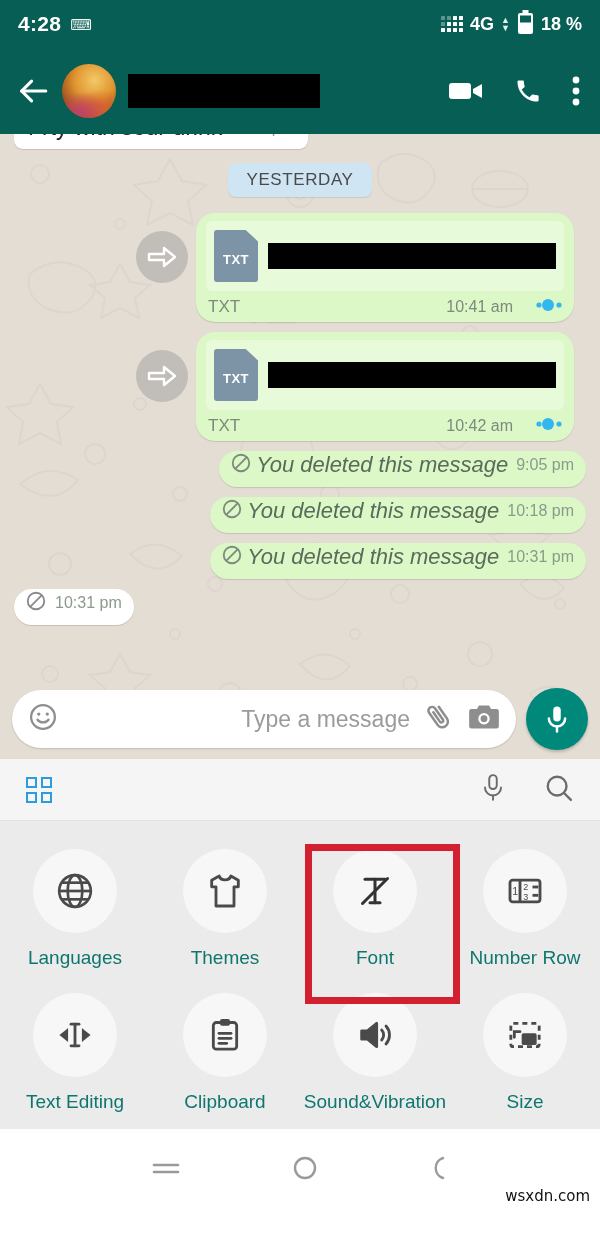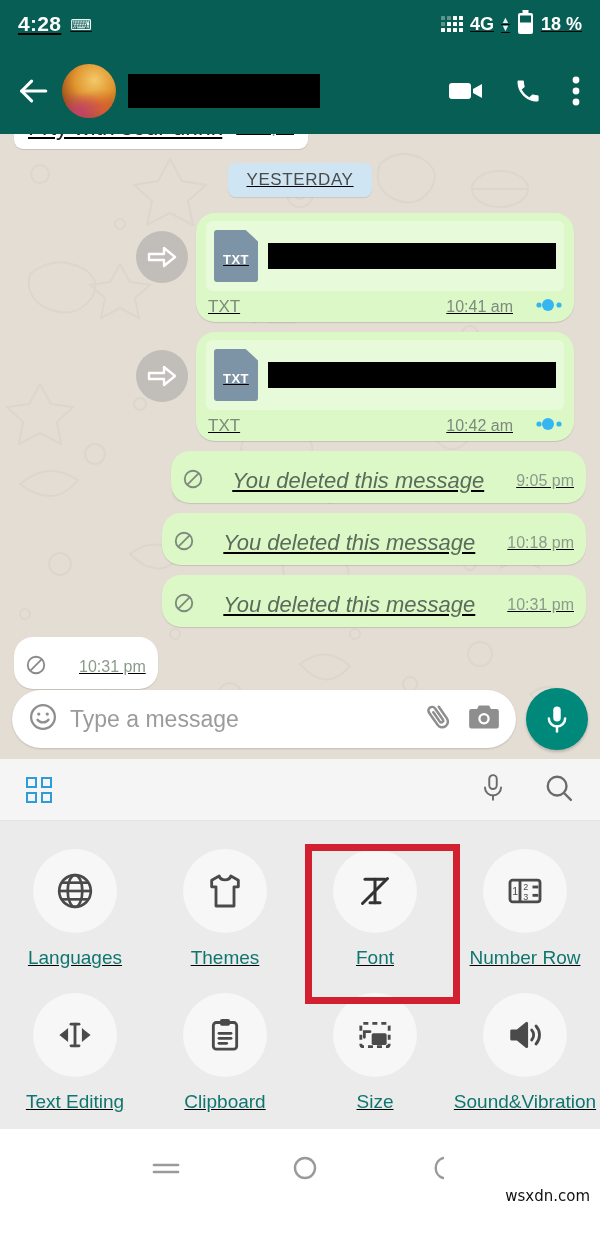--- a/index.html
+++ b/index.html
@@ -1,21 +1,21 @@
 <!DOCTYPE html>
 <html><head>
 <meta charset="utf-8">
 <style>
   * { box-sizing: border-box; margin: 0; padding: 0; }
   html, body {
     width: 600px; height: 1247px;
     font-family: "Liberation Sans", sans-serif;
     background: #fff; overflow: hidden;
   }
-  #app { position: relative; width: 600px; height: 1211px; overflow: hidden; text-decoration: underline; }
+  #app { position: relative; width: 600px; height: 1211px; overflow: hidden; }
 
   
   .statusbar {
     height: 48px; background: #075E54; color: #fff;
     display: flex; align-items: center; justify-content: space-between;
     padding: 0 18px;
   }
   .sb-left { display: flex; align-items: center; gap: 9px; }
   .sb-time { font-size: 21px; font-weight: bold; letter-spacing: .3px; }
   .sb-right { display: flex; align-items: center; gap: 7px; }
@@ -48,20 +48,21 @@
   }
   .redact-name { height: 34px; background: #000; flex: 0 0 auto; width: 192px; }
   .hdr-spacer { flex: 1 1 auto; }
   .hdr-icons { display: flex; align-items: center; gap: 30px; padding-right: 4px; }
   .hdr-icons svg { display: block; }
 
   
   .chat {
     position: relative; height: 625px; overflow: hidden;
     background-color: #E4DDD4;
+    text-align: right;
   }
   .doodle { position: absolute; inset: 0; opacity: .5; }
   .msgs { position: relative; padding: 0 14px; }
 
   .row { display: flex; margin-bottom: 10px; }
   .row.out { justify-content: flex-end; }
   .row.in  { justify-content: flex-start; }
 
   .bubble {
     position: relative; border-radius: 19px; padding: 7px 10px 6px 10px;
@@ -108,21 +109,21 @@
   }
   .txticon span { color: #fff; font-size: 13px; font-weight: bold; letter-spacing: .4px; margin-top: 6px; }
   .redact-file { flex: 1 1 auto; height: 26px; background: #000; }
   .docfoot { display: flex; align-items: center; margin-top: 6px; padding: 0 2px; }
   .docfoot .label { font-size: 17px; color: #7d8a7d; }
   .docfoot .right { margin-left: auto; display: flex; align-items: center; gap: 23px; }
   .docfoot .tm { font-size: 16px; color: #7d8a7d; }
   .ticks { display: inline-block; }
 
   
-  .delbubble { display: flex; align-items: center; gap: 28px; padding: 17px 12px 9px 11px; }
+  .delbubble { display: flex; align-items: center; gap: 4px; padding: 1px 12px 9px 11px; }
   .delbubble .dtext {
     font-style: italic; font-size: 22px; color: #5b6b5b; white-space: nowrap;
   }
   .delbubble.in .dtext { color: #4a4a4a; }
   .delbubble .dtm { font-size: 16px; color: #8b9a8b; margin-left: 4px; }
   .ban { flex: 0 0 22px; }
 
   
   .inputbar {
     position: absolute; left: 0; right: 0; bottom: 0; height: 80px;
@@ -565,37 +566,37 @@
               <rect x="9" y="2.4" width="6" height="4" rx="1.2" fill="#4a4a4a" stroke="none"></rect>
               <line x1="8.4" y1="11" x2="15.6" y2="11"></line>
               <line x1="8.4" y1="14" x2="15.6" y2="14"></line>
               <line x1="8.4" y1="17" x2="13" y2="17"></line>
             </svg>
           </span>
           <span class="kblabel">Clipboard</span>
         </div>
         <div class="kbitem">
           <span class="kbcircle">
+            <svg width="40" height="40" viewBox="0 0 24 24" fill="none" stroke="#4a4a4a" stroke-width="1.7" stroke-linecap="round" aria-hidden="true">
+              <path d="M4 9.5 h3.5 L13 5 v14 l-5.5-4.5 H4 z" fill="#4a4a4a" stroke="#4a4a4a" stroke-linejoin="round"></path>
+              <path d="M16 9 a4.4 4.4 0 0 1 0 6"></path>
+              <path d="M18.6 6.6 a8 8 0 0 1 0 10.8"></path>
+            </svg>
+          </span>
+          <span class="kblabel">Sound&amp;Vibration</span>
+        </div>
+        <div class="kbitem">
+          <span class="kbcircle">
             <svg width="40" height="40" viewBox="0 0 24 24" fill="none" stroke="#4a4a4a" stroke-width="1.7" aria-hidden="true">
               <rect x="3.5" y="5" width="17" height="14" rx="1.5" stroke-dasharray="3 2.4"></rect>
               <rect x="10" y="11" width="9" height="7" rx="1" fill="#4a4a4a" stroke="none"></rect>
               <path d="M9 10 L5.6 10 L5.6 13.4" stroke-linecap="round"></path>
             </svg>
           </span>
           <span class="kblabel">Size</span>
-        </div>
-        <div class="kbitem">
-          <span class="kbcircle">
-            <svg width="40" height="40" viewBox="0 0 24 24" fill="none" stroke="#4a4a4a" stroke-width="1.7" stroke-linecap="round" aria-hidden="true">
-              <path d="M4 9.5 h3.5 L13 5 v14 l-5.5-4.5 H4 z" fill="#4a4a4a" stroke="#4a4a4a" stroke-linejoin="round"></path>
-              <path d="M16 9 a4.4 4.4 0 0 1 0 6"></path>
-              <path d="M18.6 6.6 a8 8 0 0 1 0 10.8"></path>
-            </svg>
-          </span>
-          <span class="kblabel">Sound&amp;Vibration</span>
         </div>
       </div>
 
       <div class="kbrow partial" style="margin-top:14px">
         <div class="kbitem">
           <span class="kbcircle">
             <svg width="40" height="40" viewBox="0 0 24 24" aria-hidden="true">
               <rect x="4" y="8" width="16" height="9" rx="2" fill="#4a4a4a"></rect>
             </svg>
           </span>

